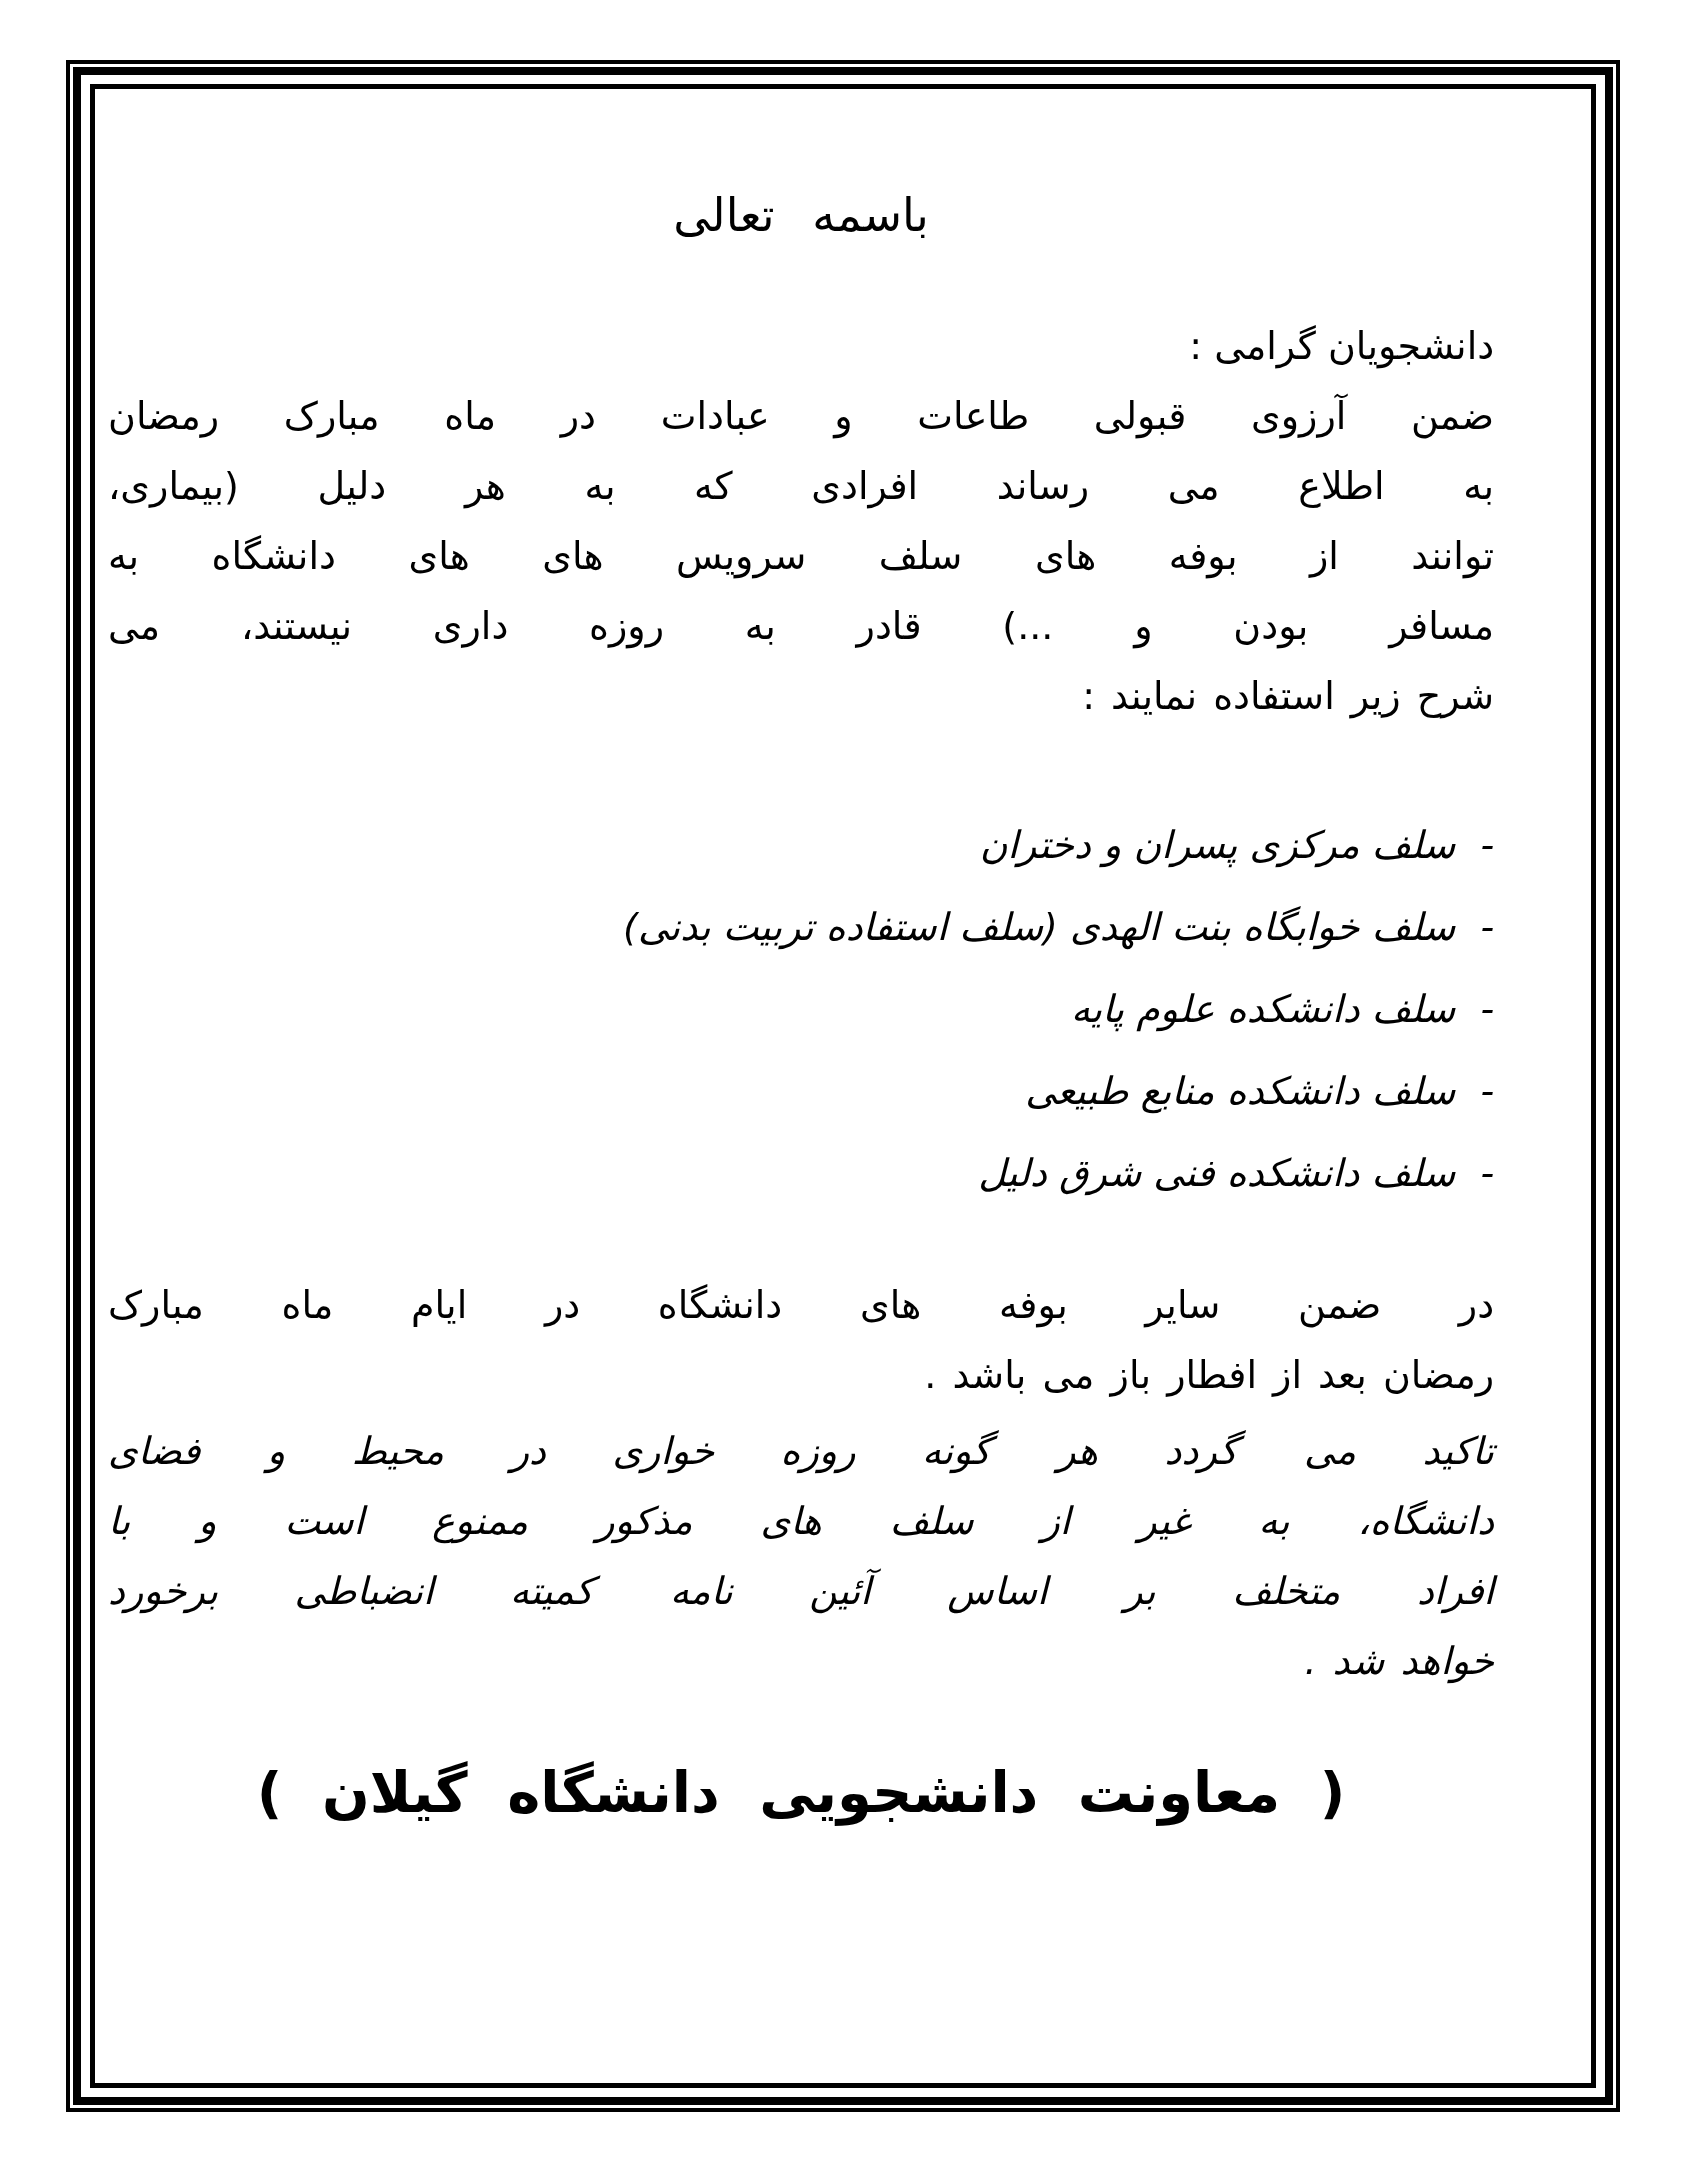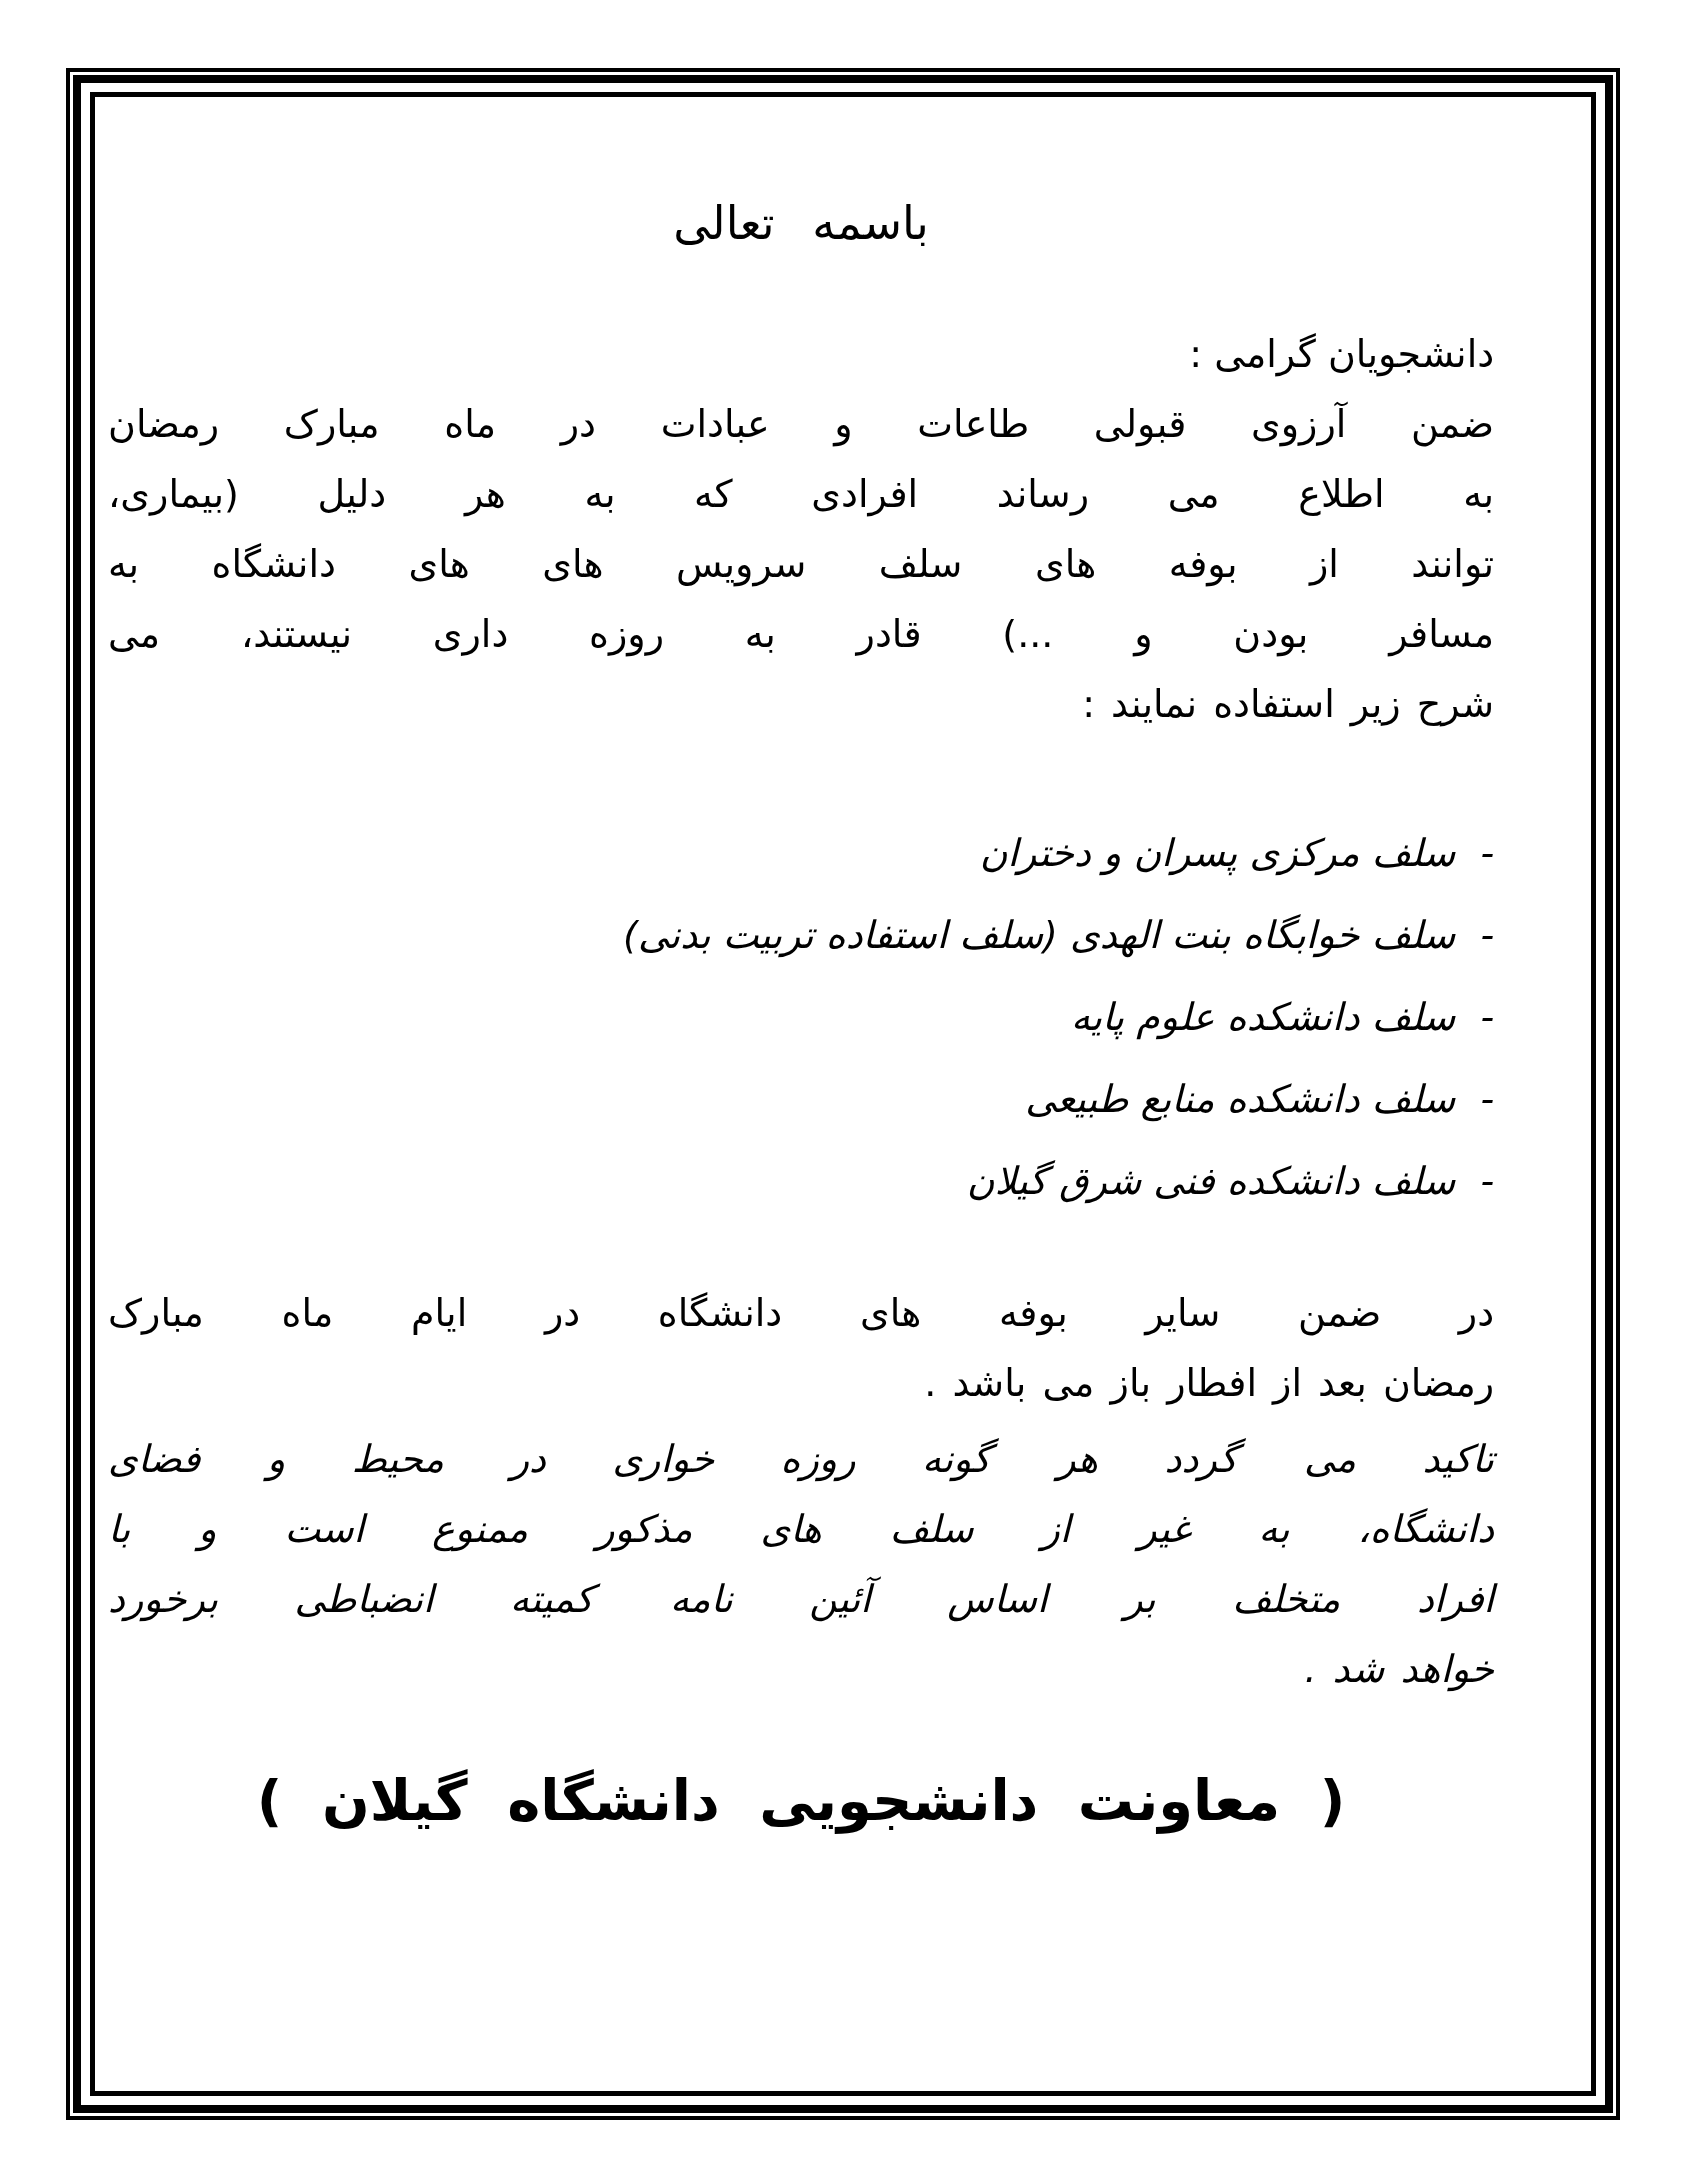--- a/index.html
+++ b/index.html
@@ -11,21 +11,21 @@
     width: 1687px;
     height: 2183px;
     position: relative;
     font-family: "DejaVu Sans", sans-serif;
     color: #000000;
   }
   
   .frame-outer {
     position: absolute;
     left: 66px;
-    top: 68px;
+    top: 60px;
     width: 1554px;
     height: 2052px;
     border: 4.6px solid #000000;
     box-sizing: border-box;
   }
   .frame-mid {
     position: absolute;
     inset: 3.3px;
     border: 8.6px solid #000000;
   }
@@ -115,21 +115,21 @@
           <div class="bullet-item">
             <span class="bullet-dash">-</span><span>سلف خوابگاه بنت الهدی (سلف استفاده تربیت بدنی)</span>
           </div>
           <div class="bullet-item">
             <span class="bullet-dash">-</span><span>سلف دانشکده علوم پایه</span>
           </div>
           <div class="bullet-item">
             <span class="bullet-dash">-</span><span>سلف دانشکده منابع طبیعی</span>
           </div>
           <div class="bullet-item">
-            <span class="bullet-dash">-</span><span>سلف دانشکده فنی شرق گیلان</span>
+            <span class="bullet-dash">-</span><span>سلف دانشکده فنی شرق دلیل</span>
           </div>
         </div>
 
         <div class="para2">
           <div class="para-line">در ضمن سایر بوفه های دانشگاه در ایام ماه مبارک</div>
           <div class="para-line last">رمضان بعد از افطار باز می باشد .</div>
         </div>
 
         <div class="para3">
           <div class="para-line">تاکید می گردد هر گونه روزه خواری در محیط و فضای</div>

